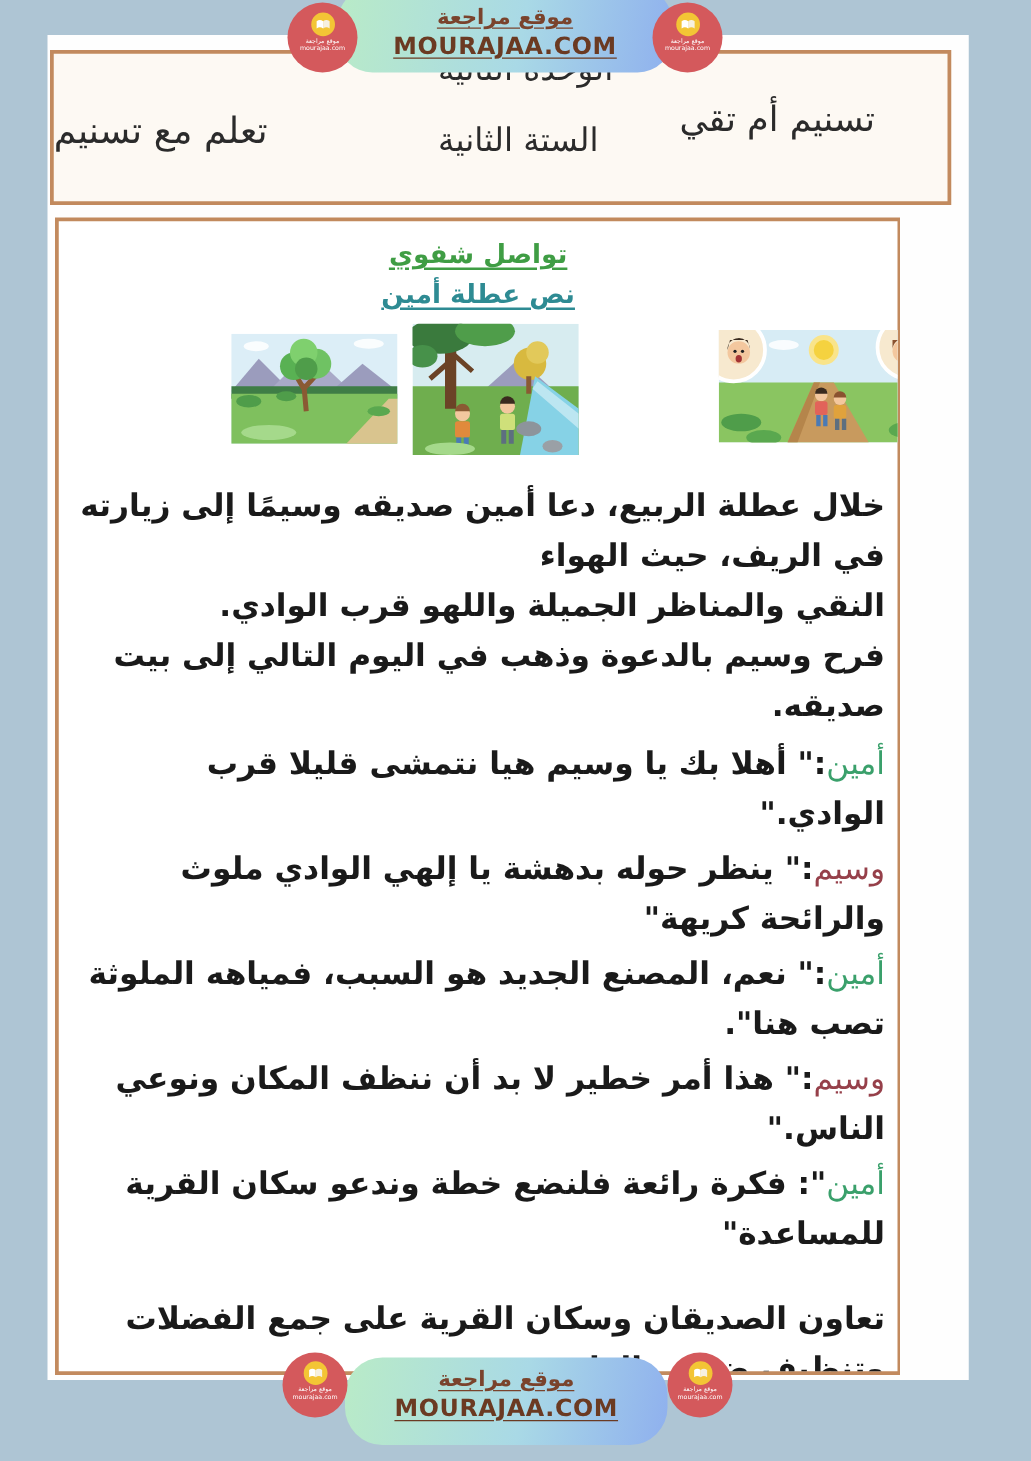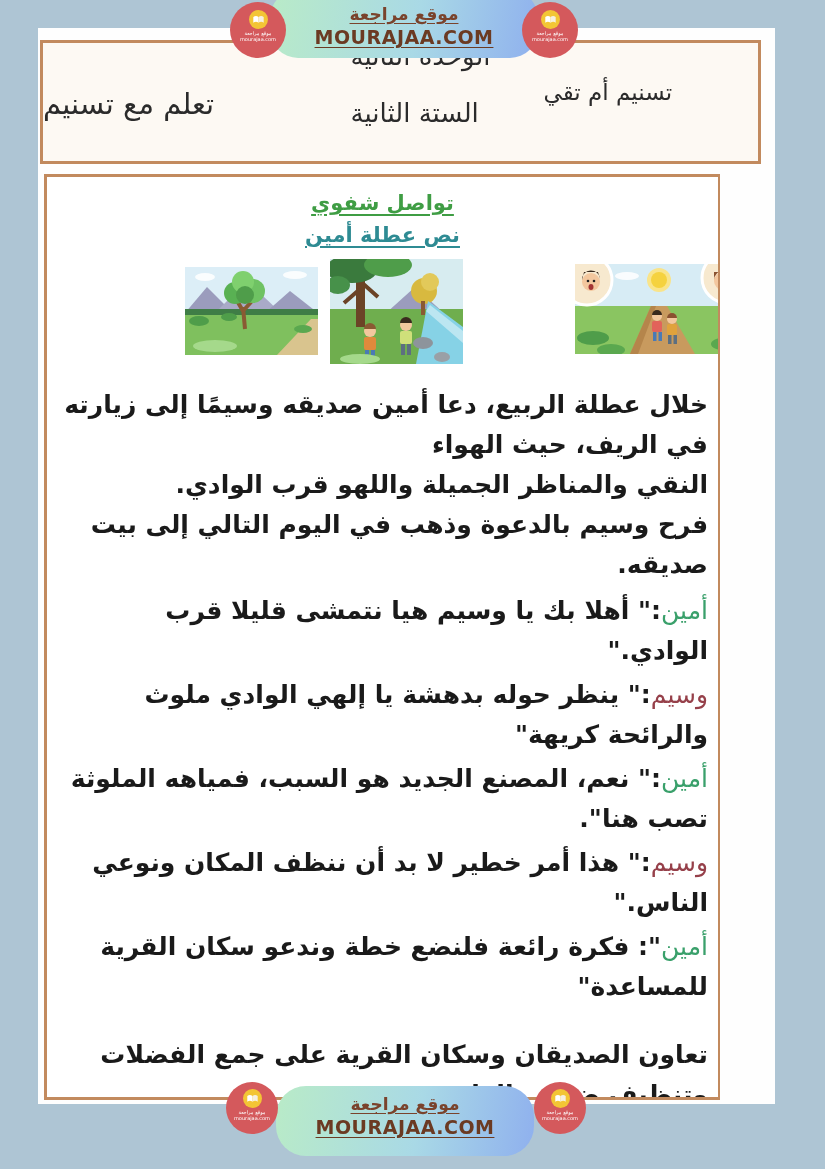--- a/index.html
+++ b/index.html
@@ -15,21 +15,21 @@
     position:absolute; left:38px; top:28px; width:737px; height:1076px;
     background:#fefefe; z-index:1;
   }
   
   .header-box {
     position:absolute; left:2px; top:12px; width:721px; height:124px;
     border:3px solid #c28a5e; background:#fdf9f3;
     display:flex; direction:rtl;
   }
   .hb-col { text-align:left; color:#2b2b2b; }
-  .hb-name   { width:30%; padding-top:36px; font-size:23px; }
+  .hb-name   { width:30%; padding-top:36px; font-size:28px; }
   .hb-unit   { width:27%; font-size:26px; }
   .hb-unit .u1 { margin-top:-2px; }
   .hb-unit .u2 { margin-top:27px; }
   .hb-brand  { width:43%; padding-top:44px; font-size:29px; }
   
   .content-box {
     position:absolute; left:6px; top:146px; width:676px; height:926px;
     border:3px solid #c28a5e; border-right-width:2px; background:#ffffff;
     overflow:hidden;
   }

